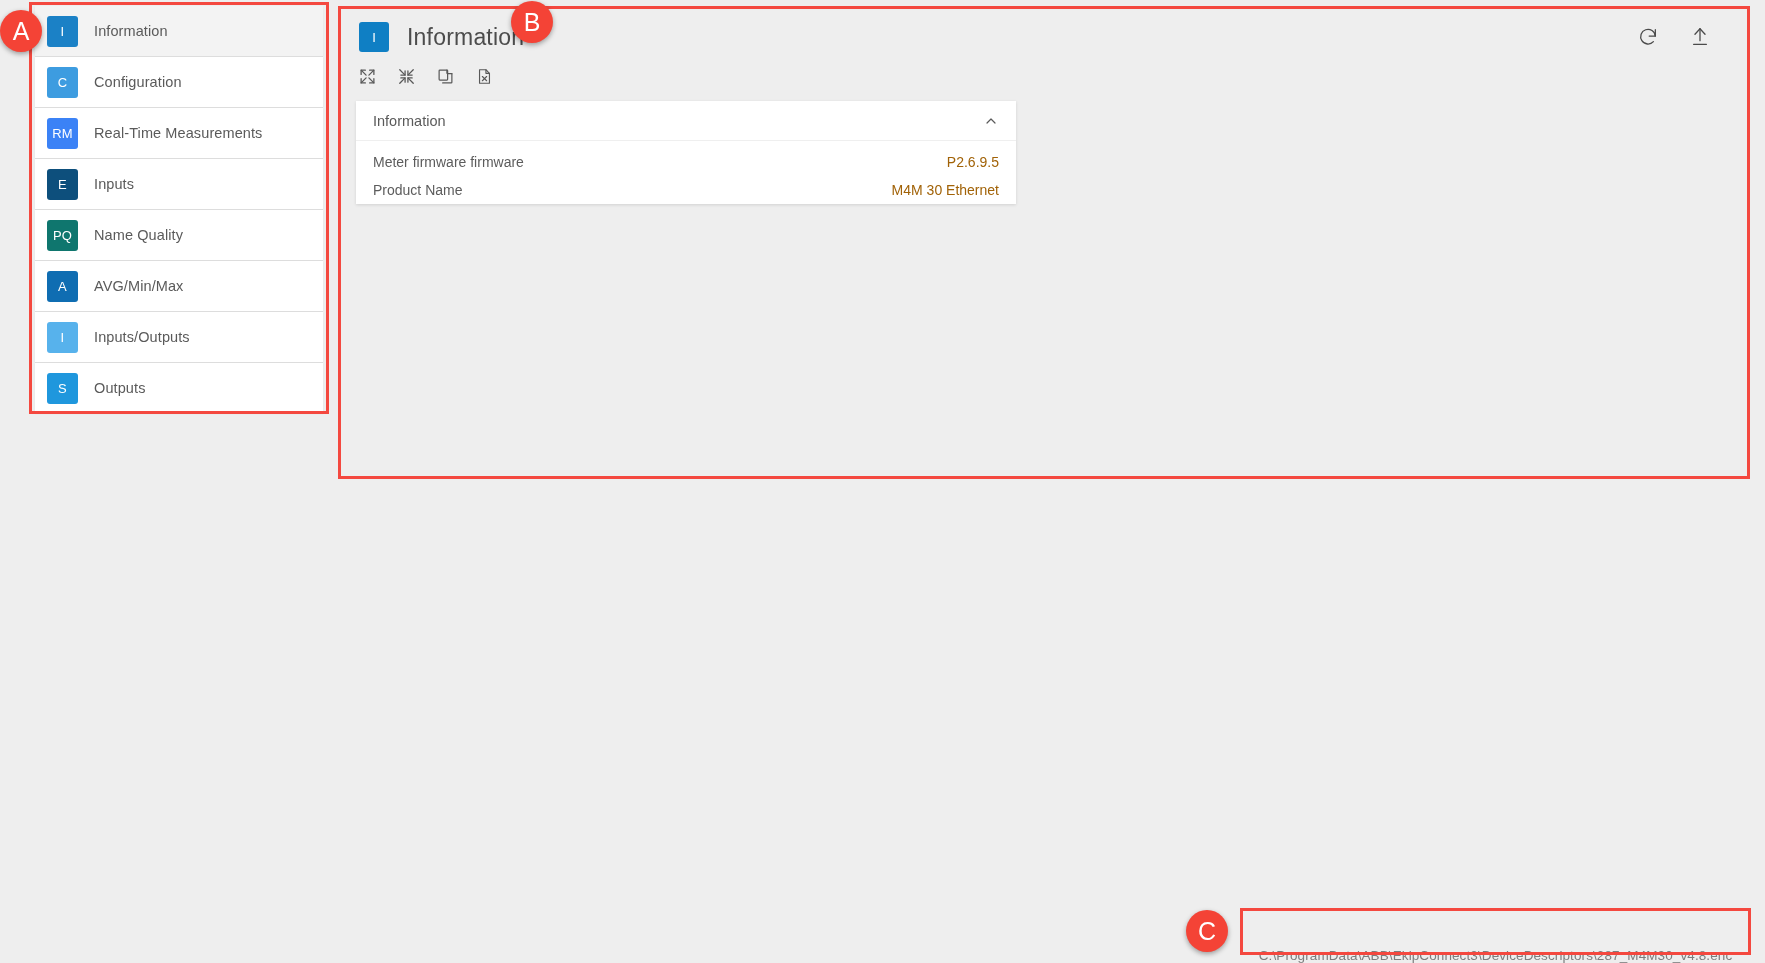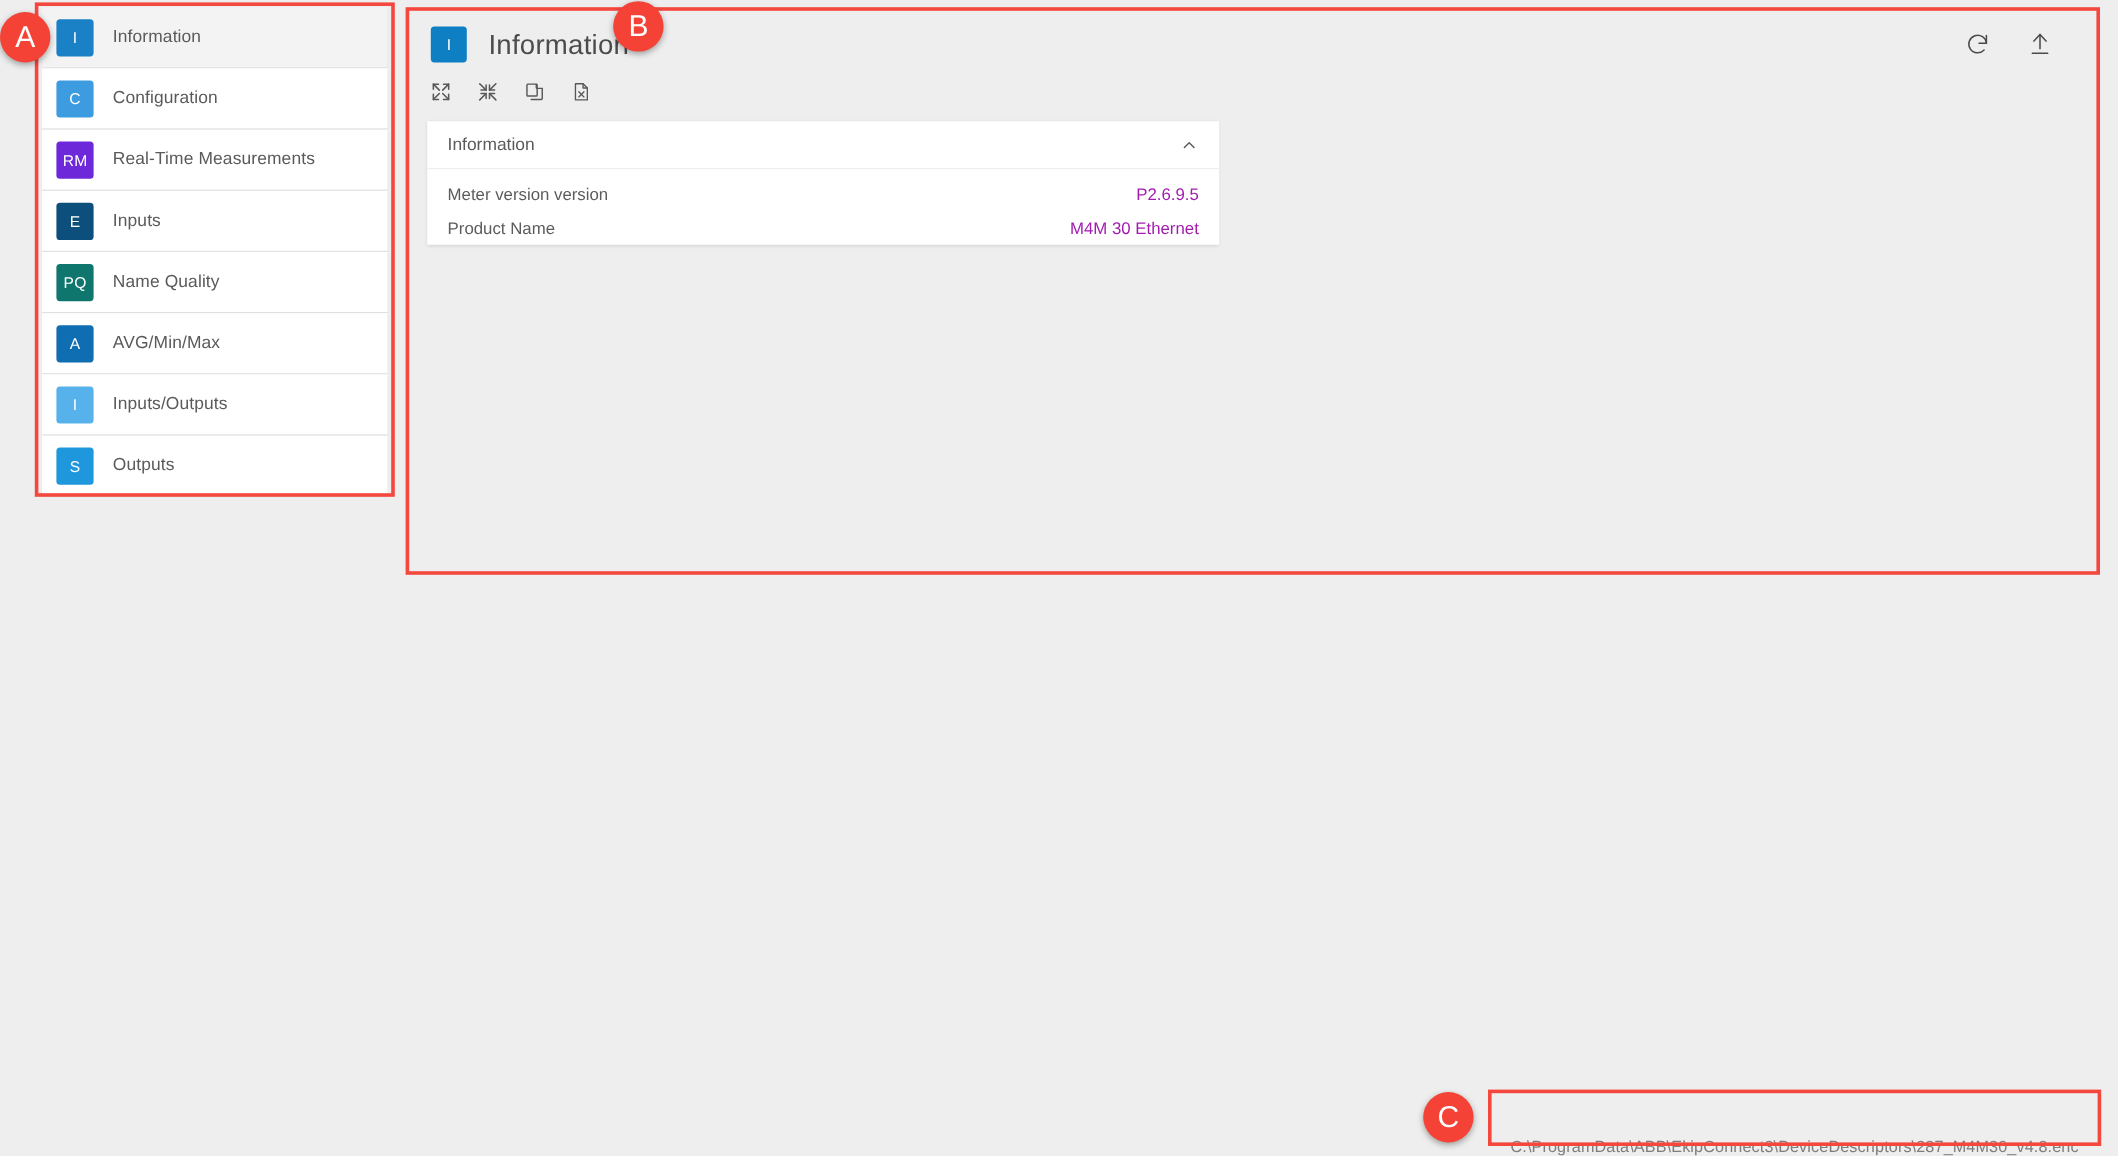--- a/index.html
+++ b/index.html
@@ -184,21 +184,21 @@
     display: flex;
     align-items: center;
     justify-content: space-between;
     padding: 0 17px;
     height: 28px;
     font-size: 14px;
   }
   .card-row:first-of-type { margin-top: 7px; }
   .card-row:last-of-type  { margin-bottom: 10px; }
   .row-label { color: #5c5c5c; }
-  .row-value { color: #a21caf; }
+  .row-value { color: #a16207; }
 
   
   #statusbar {
     position: absolute;
     left: 1243px;
     top: 911px;
     width: 505px;
     height: 41px;
     display: flex;
     align-items: center;
@@ -218,21 +218,21 @@
 <div id="sidebar">
     <div class="nav-item active">
       <div class="nav-badge" style="background: rgb(27, 129, 198);">I</div>
       <div class="nav-label">Information</div>
     </div>
     <div class="nav-item">
       <div class="nav-badge" style="background: rgb(61, 156, 224);">C</div>
       <div class="nav-label">Configuration</div>
     </div>
     <div class="nav-item">
-      <div class="nav-badge" style="background: #6d28d9;">RM</div>
+      <div class="nav-badge" style="background: #3b82f6;">RM</div>
       <div class="nav-label">Real-Time Measurements</div>
     </div>
     <div class="nav-item">
       <div class="nav-badge" style="background: rgb(13, 79, 124);">E</div>
       <div class="nav-label">Inputs</div>
     </div>
     <div class="nav-item">
       <div class="nav-badge" style="background: #0f766e;">PQ</div>
       <div class="nav-label">Name Quality</div>
     </div>
@@ -319,21 +319,21 @@
     <div id="card-head">
       <span id="card-head-title">Information</span>
       <span class="chevron">
         <svg width="16" height="16" viewBox="0 0 24 24" fill="none" stroke="currentColor" stroke-width="1.8" stroke-linecap="round" stroke-linejoin="round">
           <polyline points="6 15 12 9 18 15"></polyline>
         </svg>
       </span>
     </div>
     <div id="card-rows">
         <div class="card-row">
-          <span class="row-label">Meter version version</span>
+          <span class="row-label">Meter firmware firmware</span>
           <span class="row-value">P2.6.9.5</span>
         </div>
         <div class="card-row">
           <span class="row-label">Product Name</span>
           <span class="row-value">M4M 30 Ethernet</span>
         </div>
       </div>
   </div>
 </div>
 

